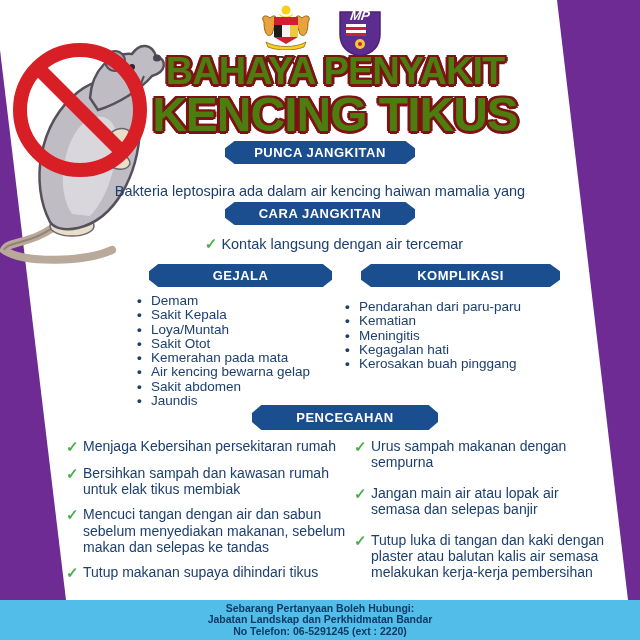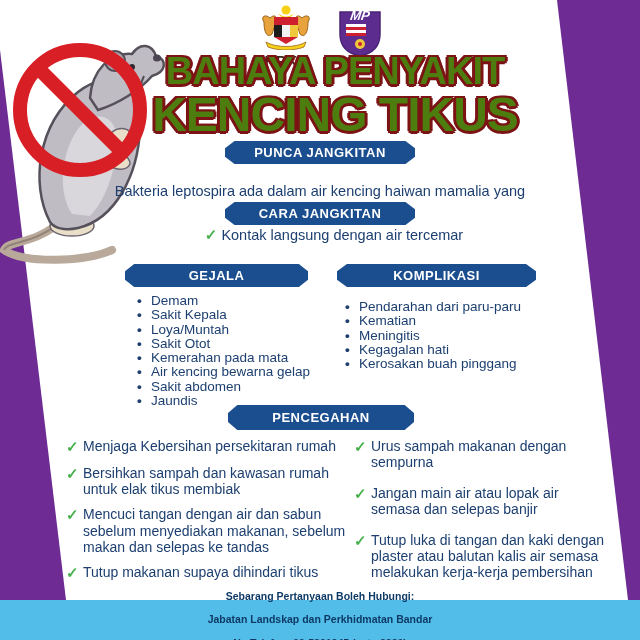--- a/index.html
+++ b/index.html
@@ -14,48 +14,48 @@
   .coat{width:64px;text-align:center;}
   .kpkt{font-size:15px;font-weight:bold;color:#3a2a1a;letter-spacing:.5px;margin-top:-2px;}
   
   .title{position:absolute;top:53px;left:130px;width:410px;text-align:center;z-index:5;color:#4d7c0f;font-weight:800;line-height:.98;letter-spacing:-1px;
     text-shadow:-2px -2px 0 #7c1315,2px -2px 0 #7c1315,-2px 2px 0 #7c1315,2px 2px 0 #7c1315,0 3px 0 #7c1315,3px 0 0 #7c1315,-3px 0 0 #7c1315;}
   .title-l1{font-size:38px;}
   .title-l2{font-size:48px;margin-top:1px;}
   
   .pill{background:#1b4e8f;color:#fff;font-weight:bold;font-size:13px;letter-spacing:.5px;
     width:190px;height:23px;display:flex;align-items:center;justify-content:center;
-    clip-path:polygon(5% 0,95% 0,100% 32%,100% 68%,95% 100%,5% 100%,0 68%,0 32%);}
+    clip-path:polygon(5% 0,95% 0,100% 32%,100% 68%,95% 100%,5% 100%,0 68%,0 32%);margin-left:24px;}
   .center-pill{margin:0 auto;}
   .navy{color:#1c3f70;}
   .sec{position:absolute;left:0;right:0;z-index:3;}
   .sec-punca{top:141px;}
   .punca-body{margin:19px auto 0;width:460px;text-align:center;font-size:14.5px;line-height:1.22;font-weight:500;}
   .sec-cara{top:202px;}
-  .cara-items{margin-top:1px;text-align:center;font-size:14.5px;line-height:1.22;padding-left:28px;}
+  .cara-items{margin-top:10px;text-align:center;font-size:14.5px;line-height:1.22;padding-left:28px;}
   .check{color:#45b049;font-weight:bold;margin-right:4px;font-size:15px;}
   
   .gejala-pill{position:absolute;left:125px;top:264px;width:183px;z-index:3;}
   .komplikasi-pill{position:absolute;left:337px;top:264px;width:199px;z-index:3;}
   .gejala-list{position:absolute;left:137px;top:294px;width:200px;z-index:3;font-size:13.5px;line-height:14.3px;}
   .komplikasi-list{position:absolute;left:345px;top:300px;width:215px;z-index:3;font-size:13.5px;line-height:14.3px;}
   .b-item{display:flex;}
   .bullet{width:14px;flex:0 0 14px;font-weight:bold;}
   
   .pencegahan-pill{position:absolute;left:228px;top:405px;width:186px;height:25px;z-index:3;}
   .prev-col{position:absolute;top:438px;z-index:3;font-size:14px;line-height:1.17;}
   .prev-left{left:66px;width:292px;}
   .prev-right{left:354px;width:256px;}
   .prev-item{display:flex;margin-bottom:9px;}
   .prev-right .prev-item{margin-bottom:14px;}
   .prev-item .check{flex:0 0 16px;margin-right:1px;}
   
   .footer{position:absolute;left:0;right:0;bottom:0;height:40px;background:#52bde8;z-index:6;
     display:flex;flex-direction:column;align-items:center;justify-content:center;
-    color:#0e3a66;font-weight:bold;font-size:10.5px;line-height:1.1;text-align:center;gap:12px;}
+    color:#0e3a66;font-weight:bold;font-size:10.5px;line-height:1.1;text-align:center;}
   
   .rat-wrap{position:absolute;left:-6px;top:14px;width:215px;height:250px;z-index:2;}
   .nosign{position:absolute;left:10px;top:40px;width:140px;height:140px;z-index:3;}
 </style>
 </head>
 <body>
 
 <div class="poster">
 
   <svg class="bg" width="640" height="640" viewBox="0 0 640 640">

